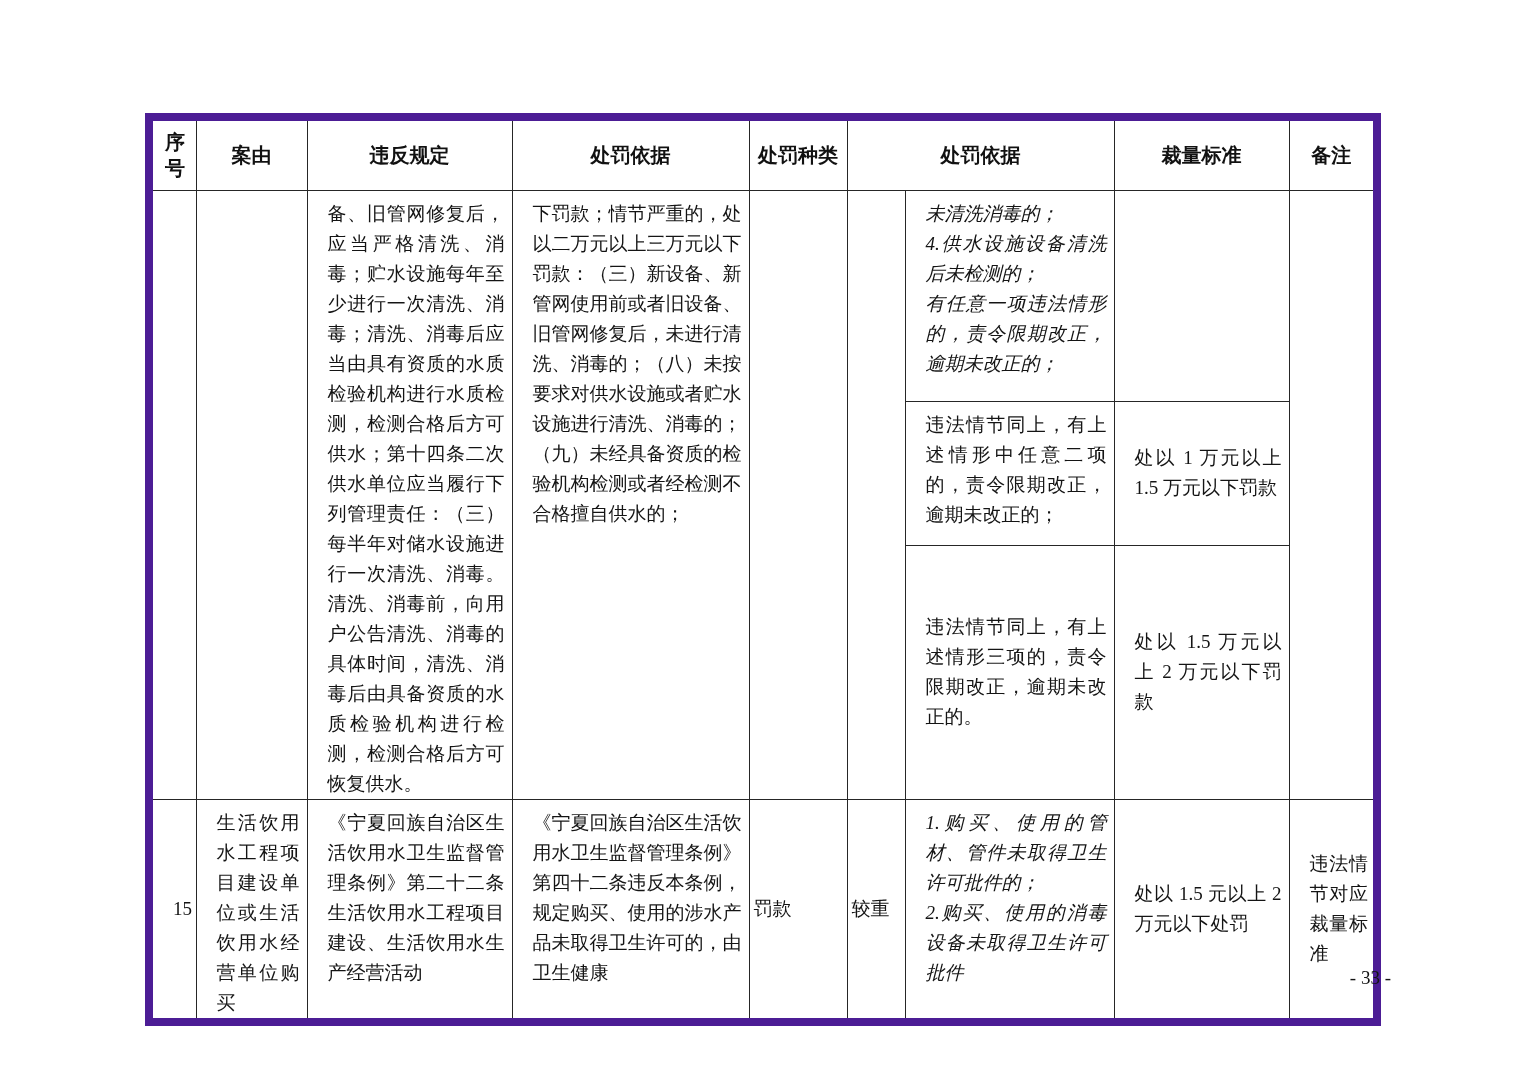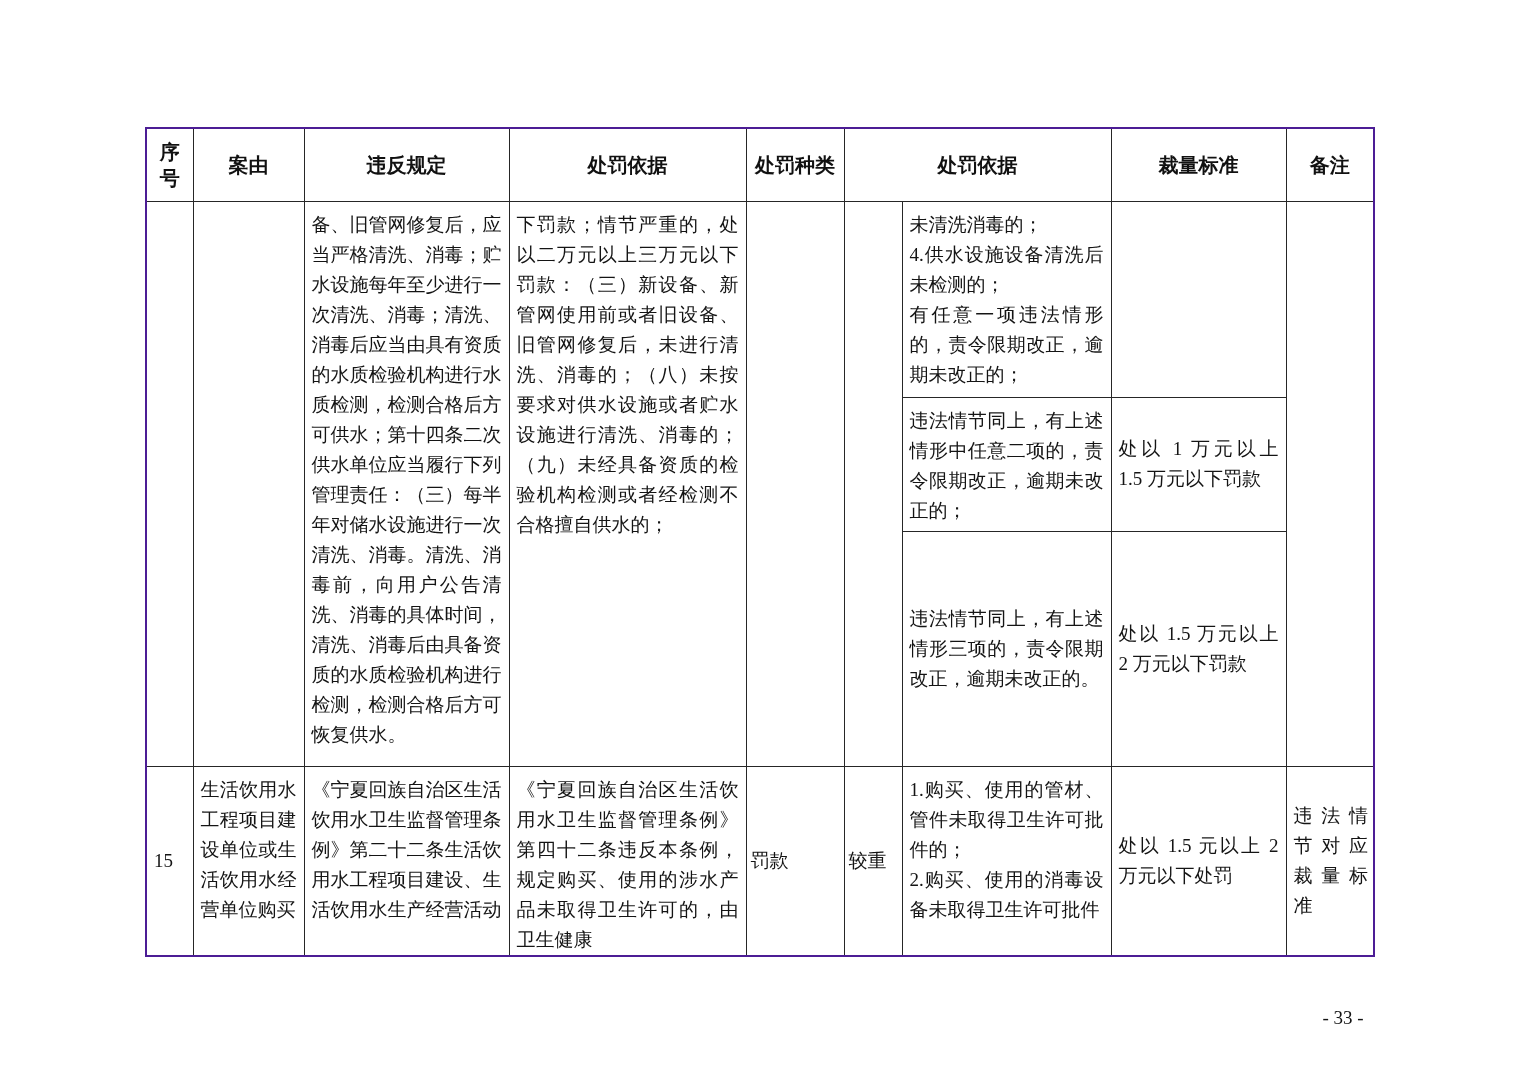--- a/index.html
+++ b/index.html
@@ -2,49 +2,49 @@
 <html><head>
 <meta charset="utf-8">
 <style>
   html,body{margin:0;padding:0;}
   body{
     width:1520px;height:1074px;background:#ffffff;position:relative;
     font-family:"Liberation Serif","DejaVu Serif",serif;color:#141414;
   }
   .page{position:absolute;inset:0;background:#ffffff;}
   table.doc{
-    position:absolute;left:145px;top:127px;width:1228px;
+    position:absolute;left:145px;top:113px;width:1228px;
     border-collapse:collapse;table-layout:fixed;
-    border:2px solid #4c1d95;
+    border:8px solid #4c1d95;
   }
   th,td{border:1px solid #262626;overflow:hidden;}
   th{
     font-family:"Liberation Sans","DejaVu Sans",sans-serif;
     font-weight:bold;font-size:20px;line-height:26px;
     text-align:center;vertical-align:middle;padding:8px;color:#111;
   }
   th.th-no{padding:0 12px;}
   td{
     font-size:19px;line-height:30px;vertical-align:top;
-    padding:8px 7px 0 7px;
+    padding:8px 7px 0 20px;
   }
   td.txt{text-align:justify;}
-  td.pre{white-space:pre-line;}
+  td.pre{white-space:pre-line;font-style:italic;}
   td.vmid{vertical-align:middle;padding-top:0;padding-bottom:0;}
   td.center{}
   td.tight-l{padding-left:4px;padding-right:2px;margin-top:24px;}
   td.remarks{padding-right:5px;text-align:justify;}
   tr.h-head{height:73px;}
   tr.h-sub1{height:196px;}
   tr.h-sub2{height:134px;}
   tr.h-sub3{height:235px;}
   tr.h-r15{height:163px;}
   .pageno{
     position:absolute;left:1295px;top:967px;width:96px;
-    font-size:19px;text-align:center;color:#141414;margin-top:40px;
+    font-size:19px;text-align:right;color:#141414;
   }
 </style>
 </head>
 <body>
 
 <div class="page">
 
   <table class="doc">
     <colgroup>
       <col style="width:47px">

